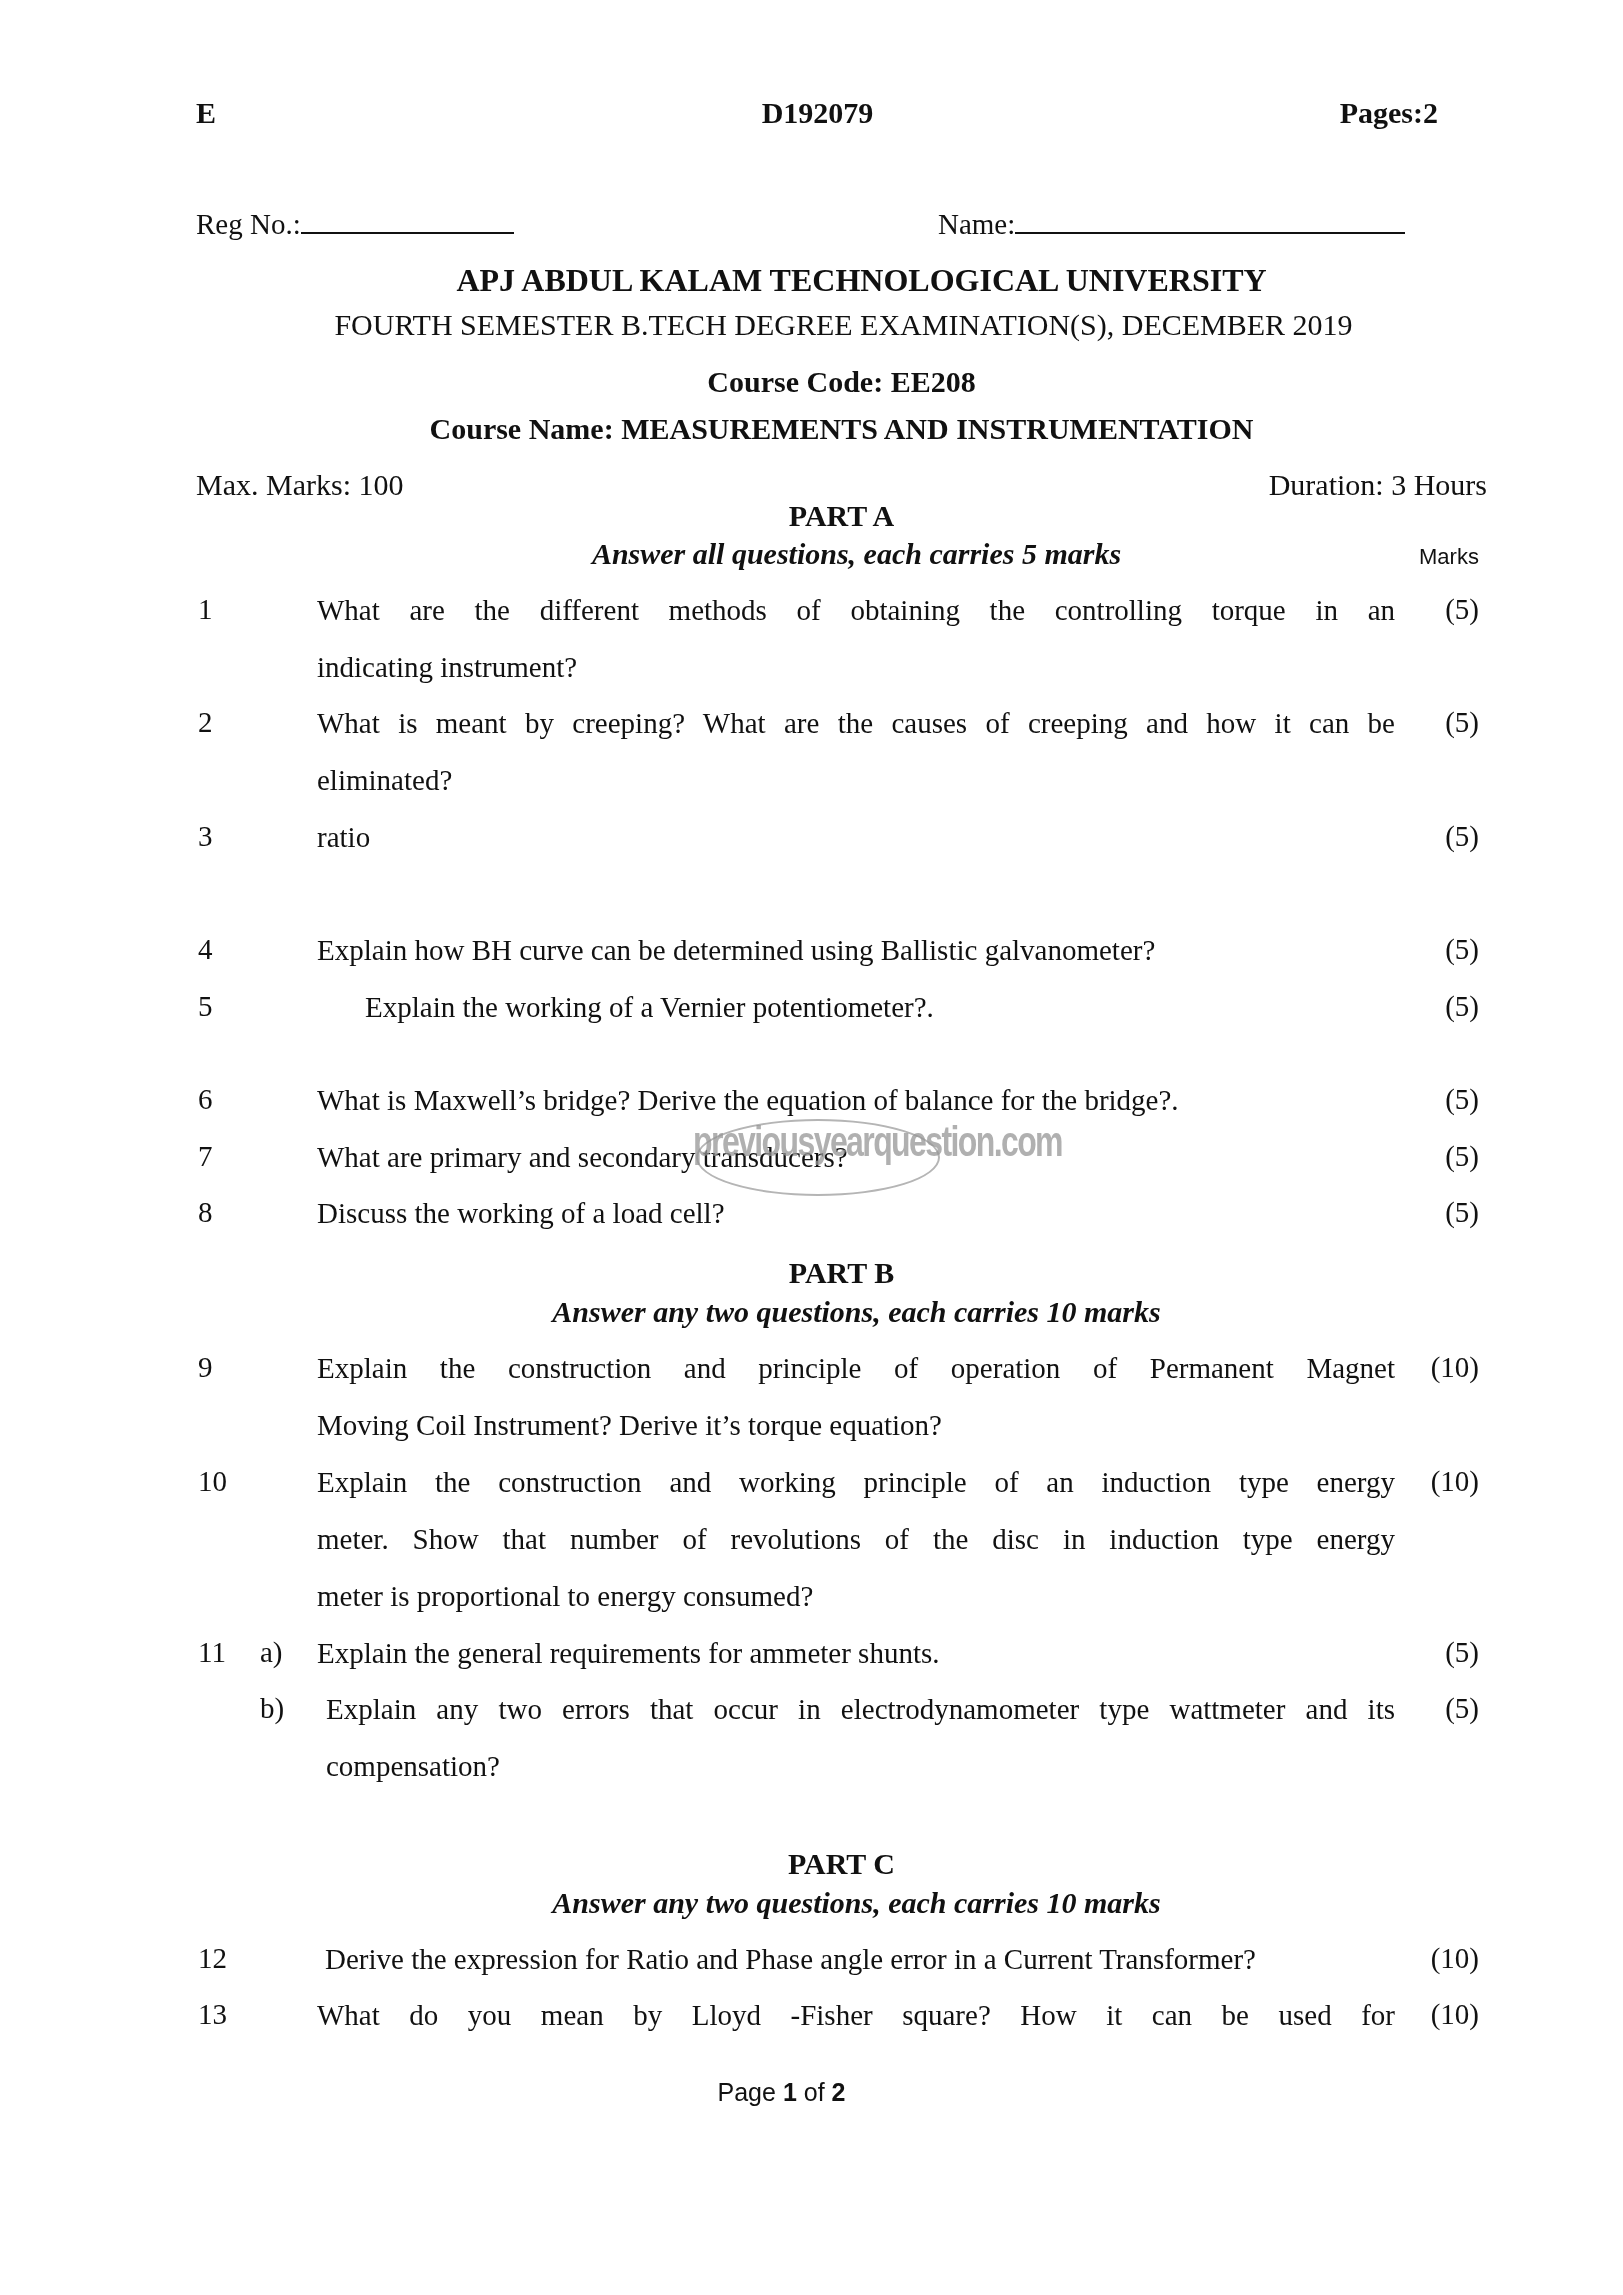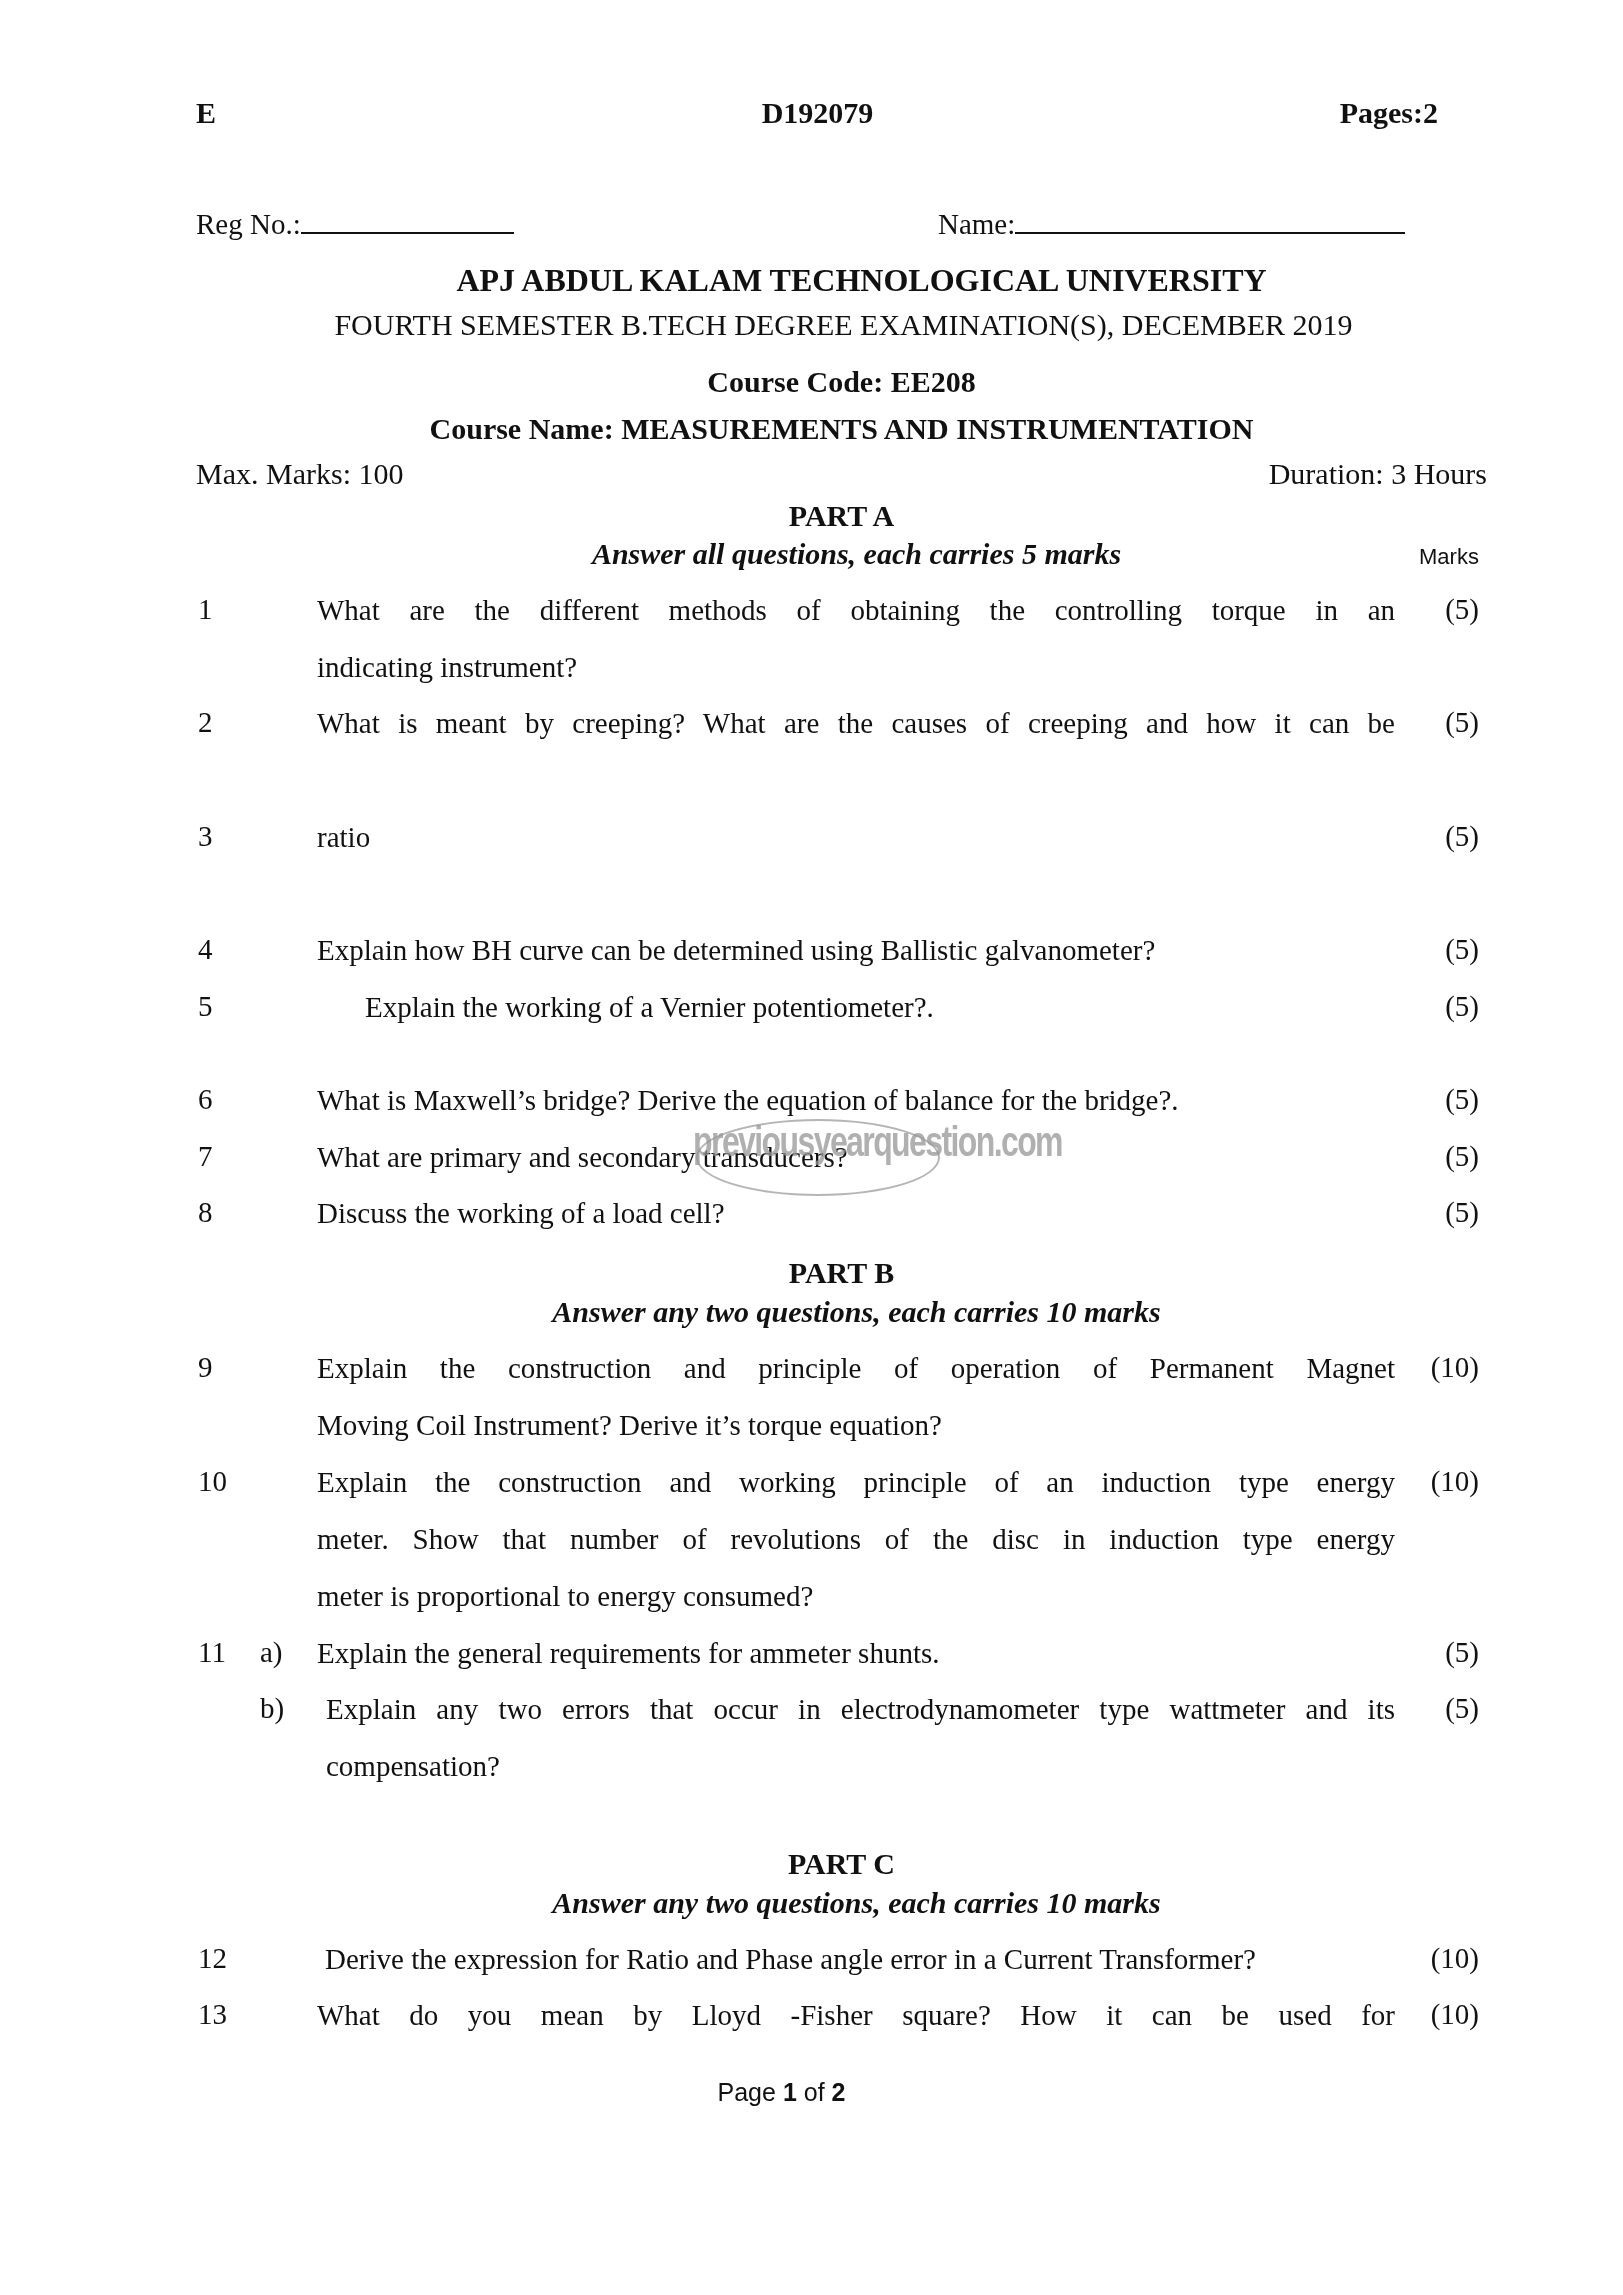--- a/index.html
+++ b/index.html
@@ -5,21 +5,21 @@
   html, body { margin: 0; padding: 0; background: #ffffff; }
   body { width: 1623px; height: 2295px; position: relative; overflow: hidden;
          font-family: "Liberation Serif", serif; color: #111; }
   .abs { position: absolute; white-space: nowrap; }
   .hdr { font-size: 30px; font-weight: bold; top: 96px; }
   .reg { font-size: 29px; top: 208px; }
   .blank { display: inline-block; border-bottom: 2.4px solid #111; height: 24px; vertical-align: baseline; }
   .title1 { font-size: 32px; font-weight: bold; top: 262px; left: 65px; width: 1623px; text-align:center; }
   .title2 { font-size: 30px; top: 308px; left: 65px; width: 1623px; text-align:center; }
   .course { font-size: 30px; font-weight: bold; }
-  .meta { font-size: 30px; top: 457px; }
+  .meta { font-size: 30px; top: 468px; }
   .part { font-size: 30px; font-weight: bold; }
   .instr { font-size: 30px; font-weight: bold; font-style: italic; }
   .marks-head { font-family: "Liberation Sans", sans-serif; font-size: 22px; top: 544px; left: 1419px; }
   .qrow { position: absolute; left: 0; width: 1623px; }
   .qnum { position: absolute; left: 198px; font-size: 29px; }
   .qsub { position: absolute; left: 260px; font-size: 29px; }
   .qtext { position: absolute; left: 317px; width: 1078px; font-size: 29px; line-height: 57px;
            text-align: justify; text-align-last: left; }
   .qtext.lead { padding-left: 9px; width: 1069px; }
   .qmark { position: absolute; right: 144px; font-size: 29px; text-align: right; }
@@ -68,20 +68,21 @@
       <div class="qtext" style="top: -11.4px;">
         <span class="line just">What are the different methods of obtaining the controlling torque in an</span>
         <span class="line">indicating instrument?</span>
       </div>
       <div class="qmark">(5)</div>
     </div>
     <div class="qrow" style="top: 706px;">
       <div class="qnum">2</div>
       <div class="qtext" style="top: -11.4px;">
         <span class="line just">What is meant by creeping? What are the causes of creeping and how it can be</span>
+        <span class="line">eliminated?</span>
       </div>
       <div class="qmark">(5)</div>
     </div>
     <div class="qrow" style="top: 820px;">
       <div class="qnum">3</div>
       <div class="qtext" style="top: -11.4px;">
         <span class="line">ratio</span>
       </div>
       <div class="qmark">(5)</div>
     </div>

